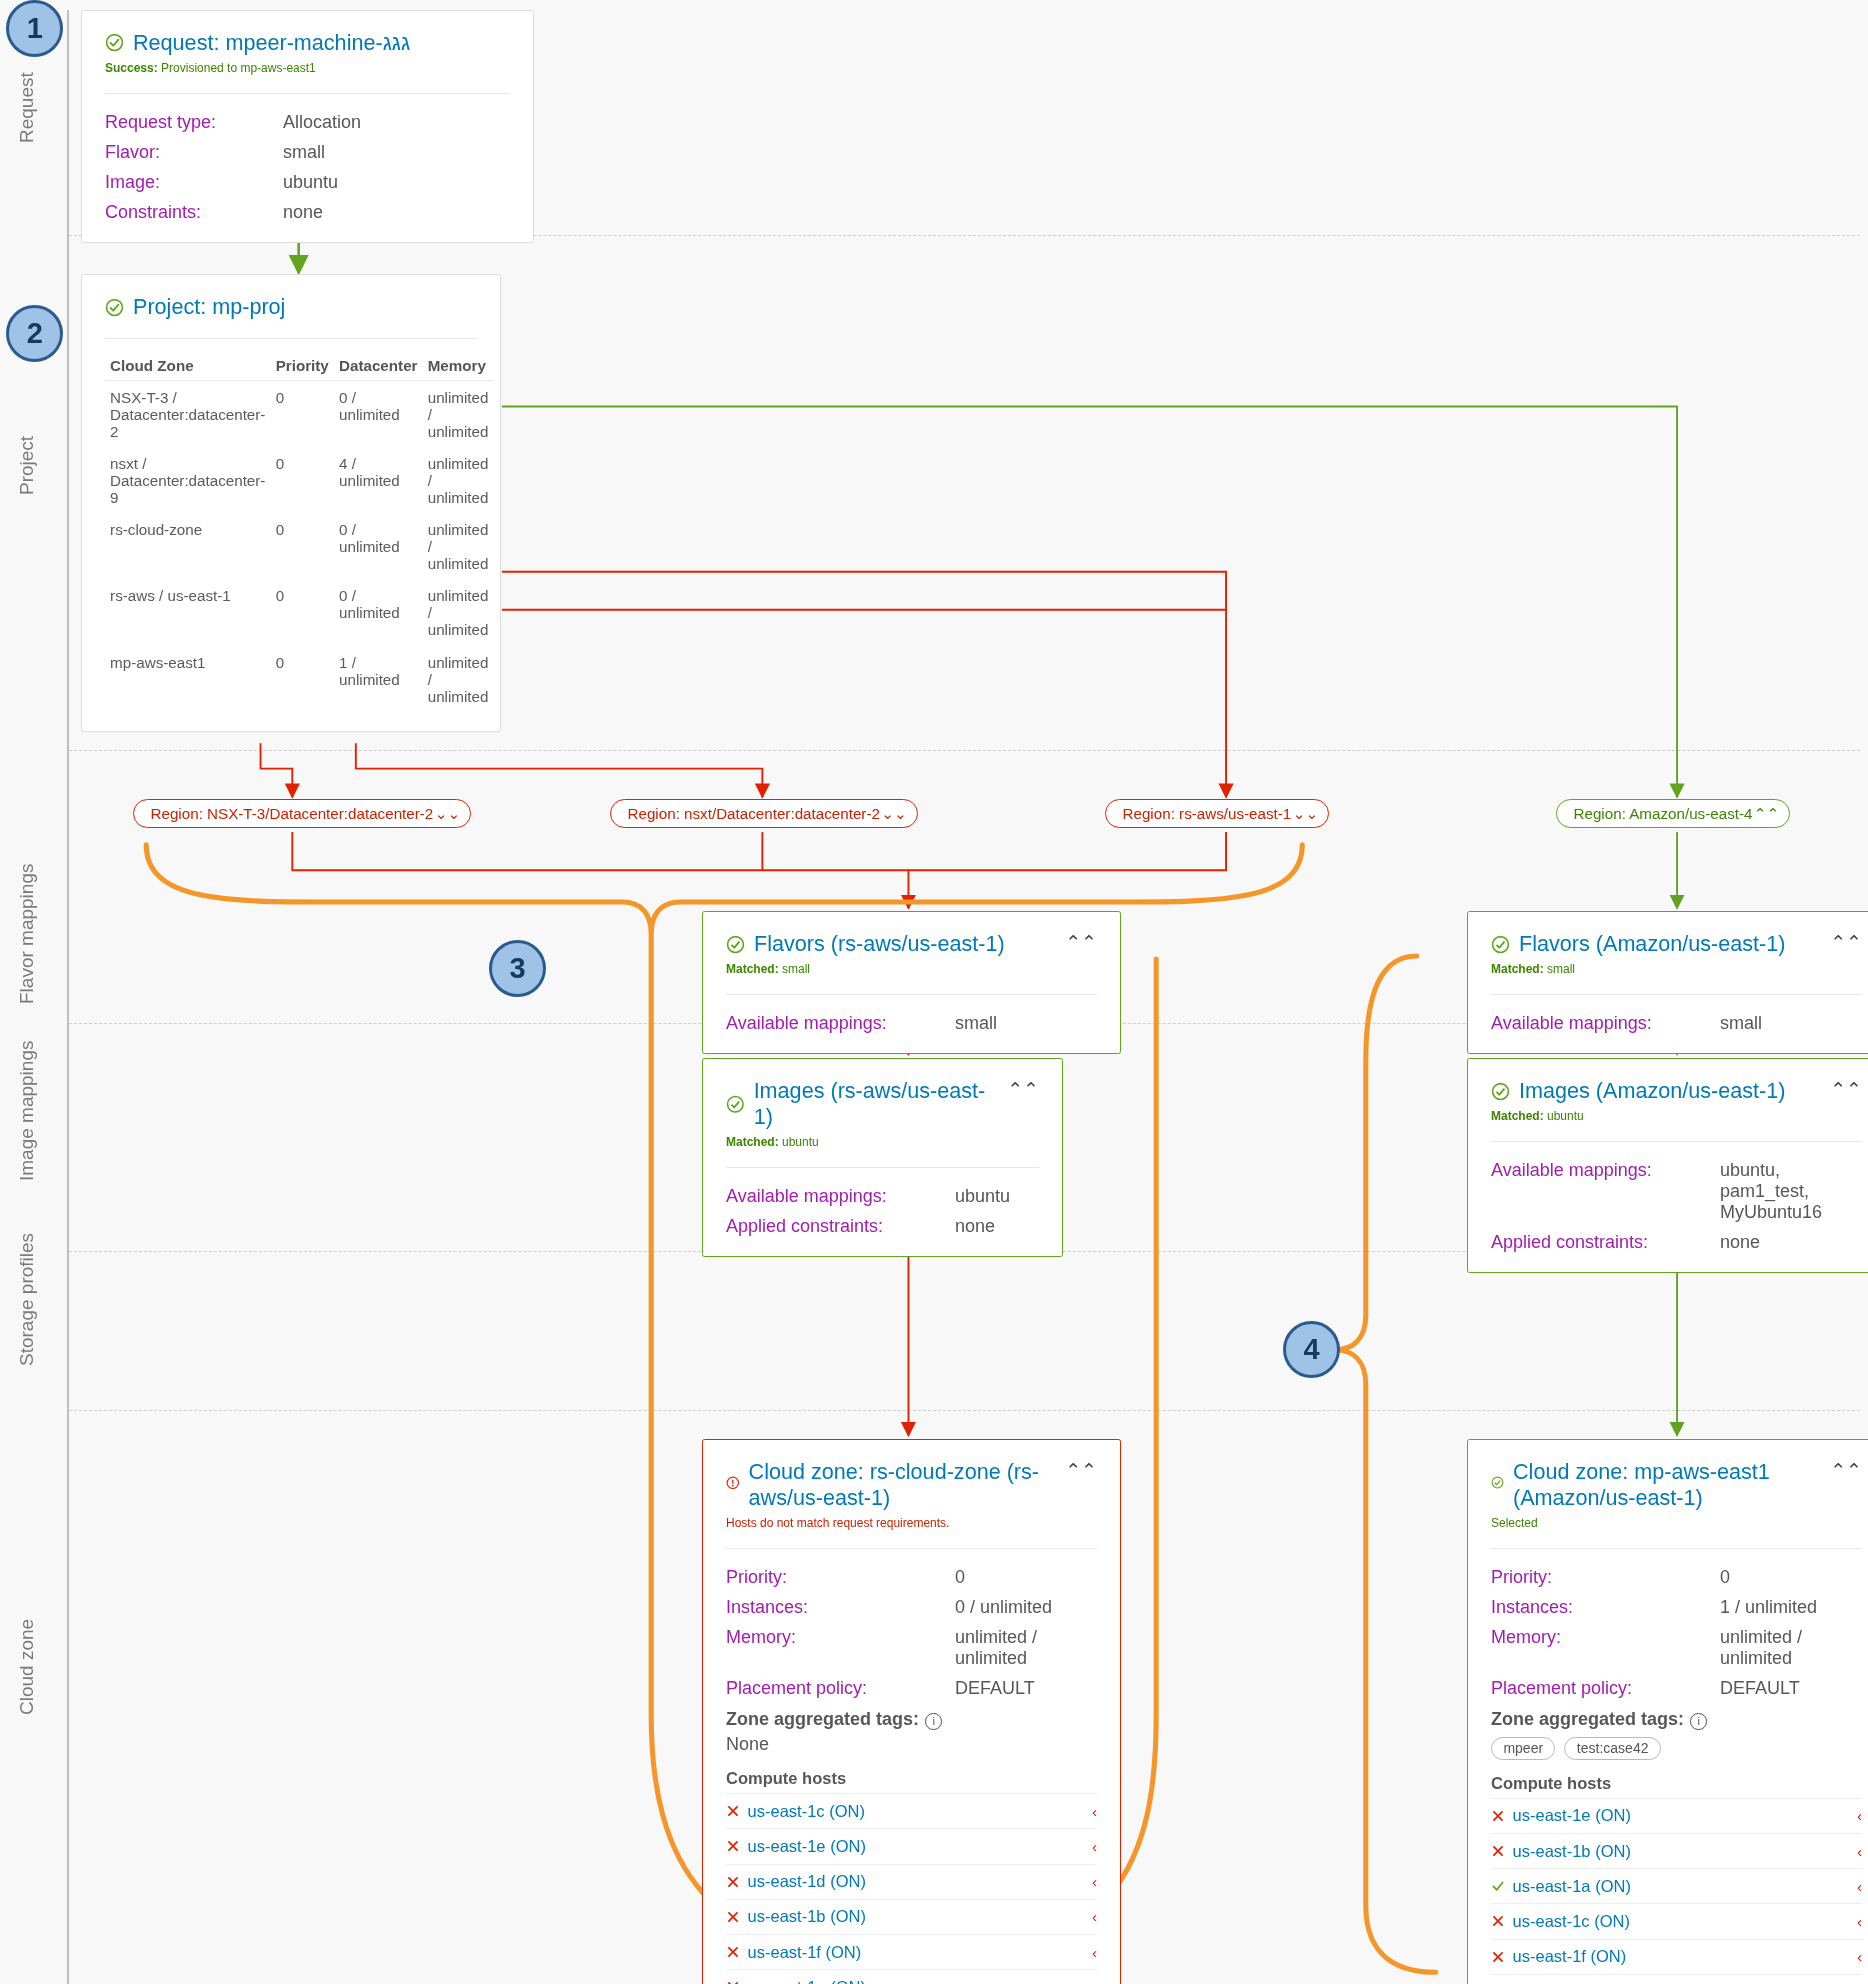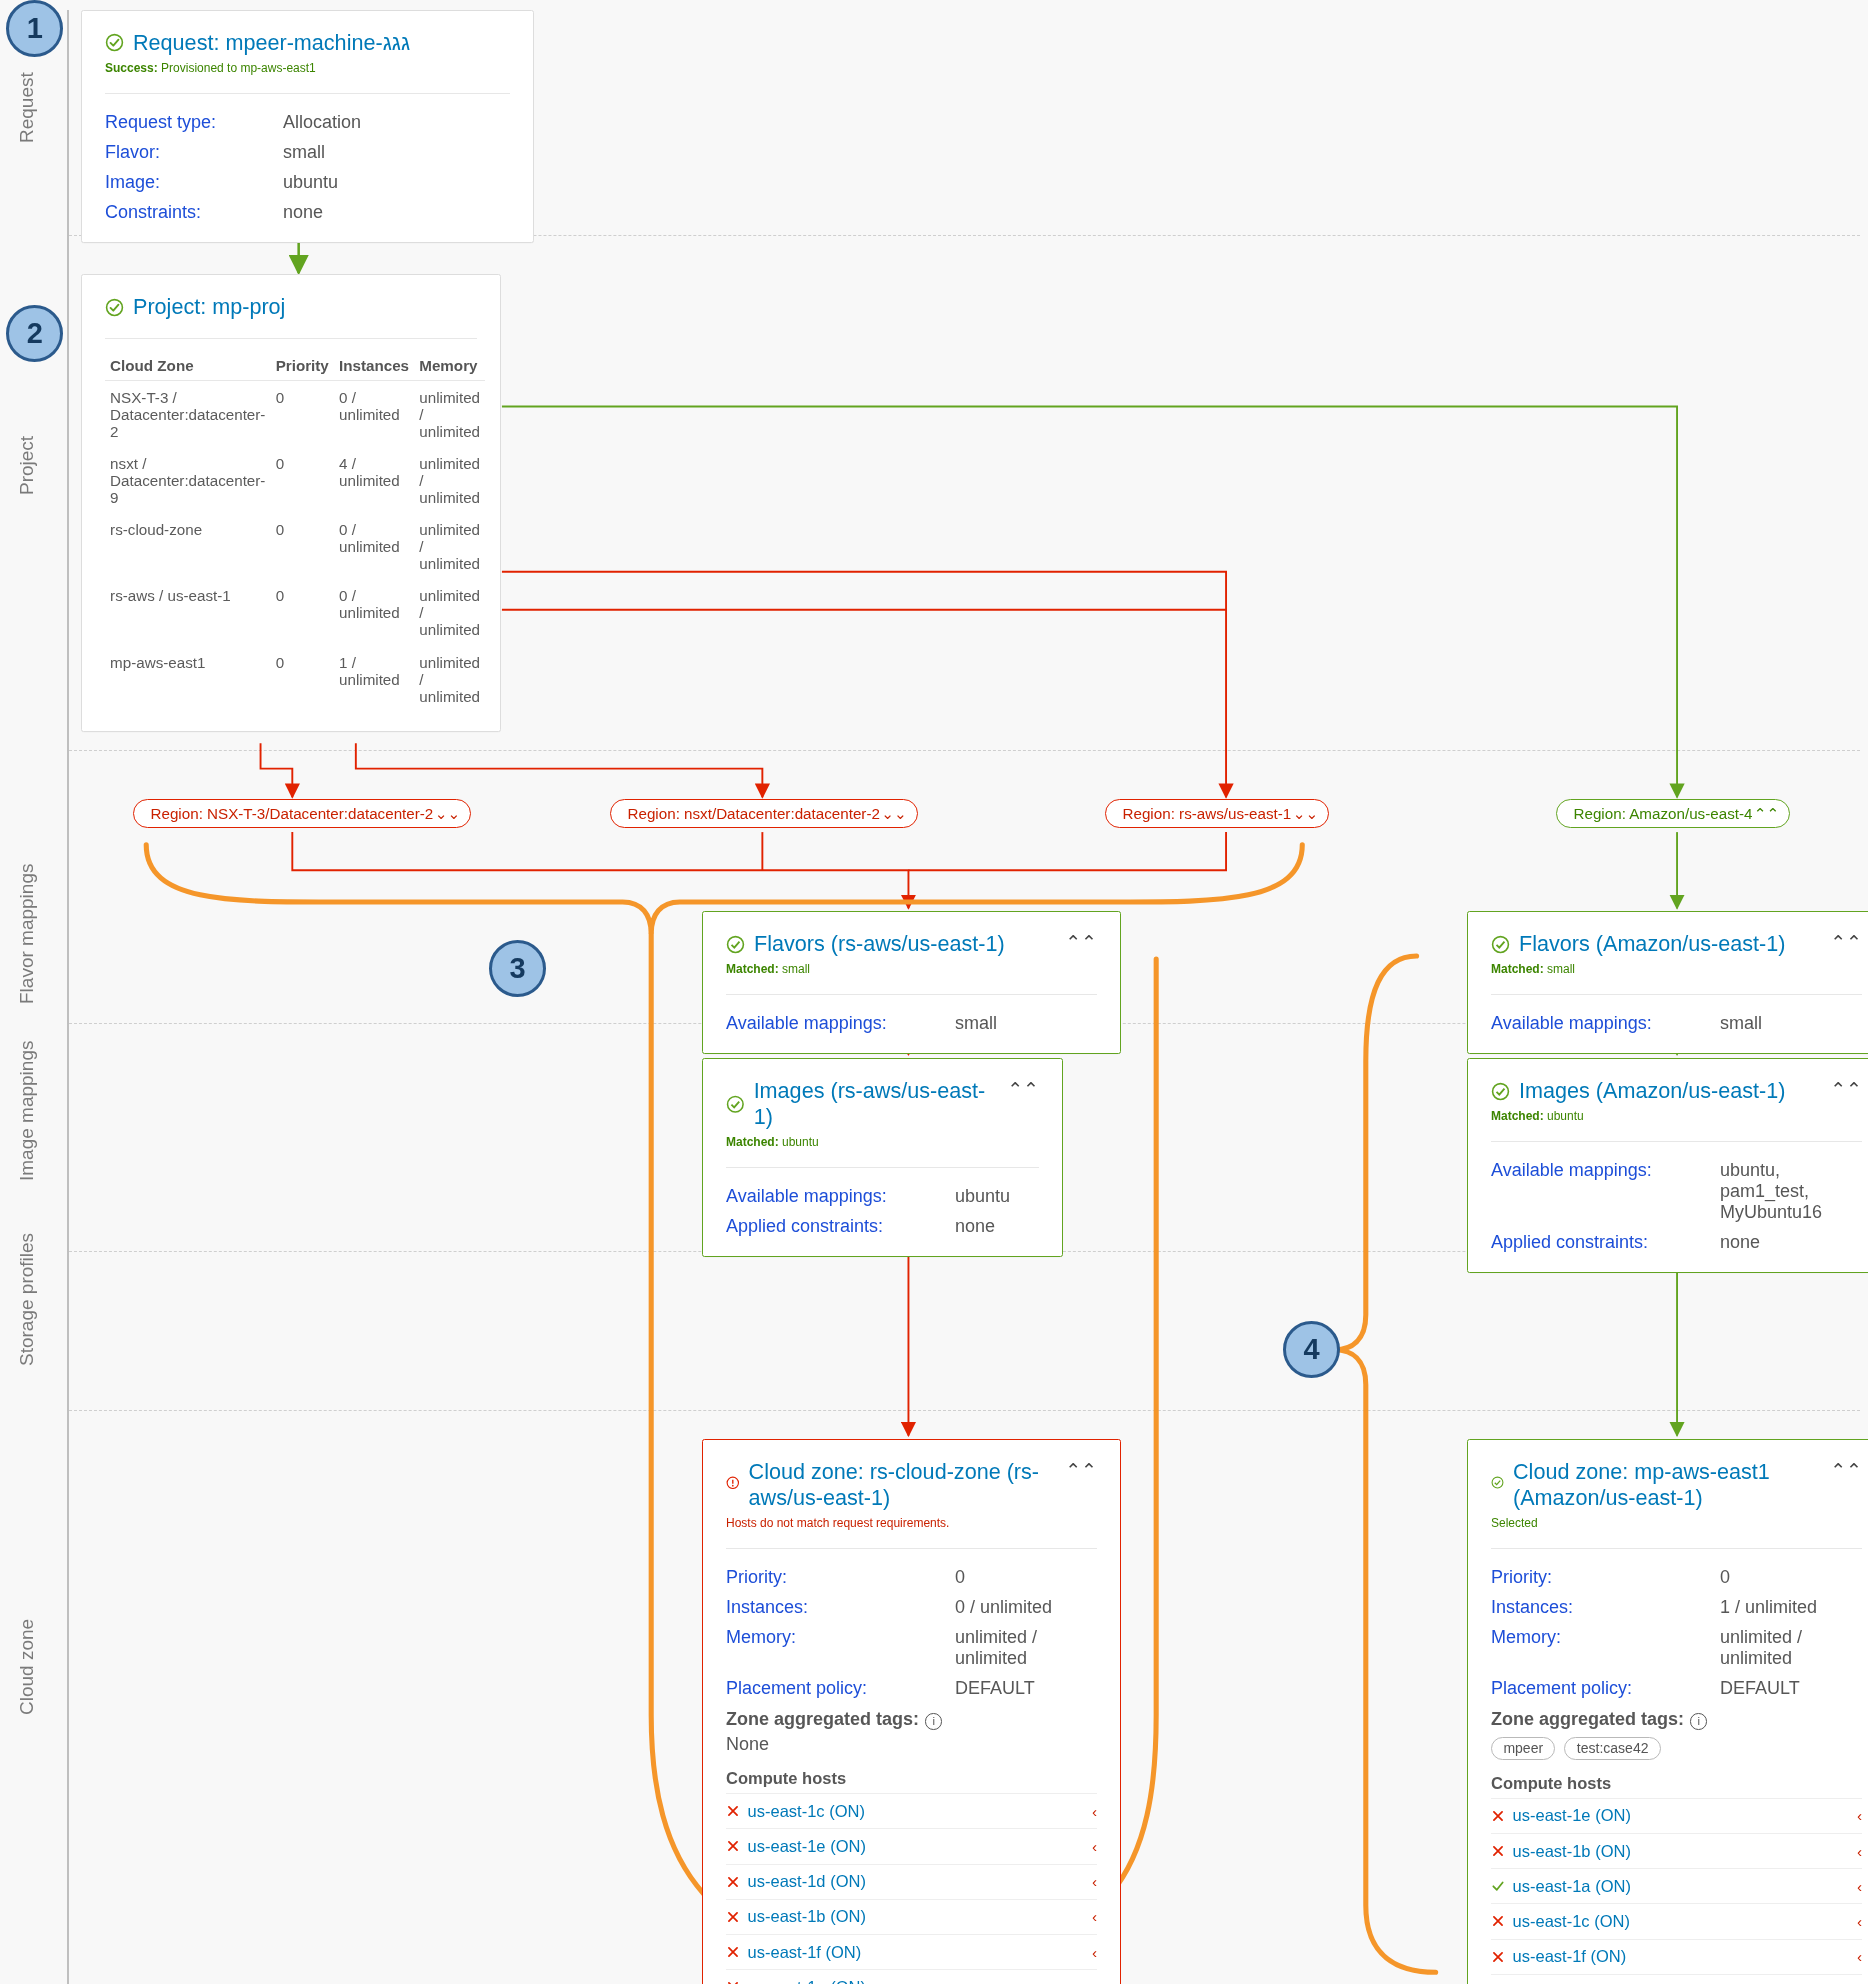--- a/index.html
+++ b/index.html
@@ -46,21 +46,21 @@
   }
   .card-green{border-color:var(--green);}
   .card-red{border-color:var(--red);}
   .card-title-row{display:flex;align-items:center;gap:9px;}
   .card-title{color:var(--blue-link);font-size:21.6px;}
   .status-line{font-size:12px;margin-top:5.1px;}
   .status-success{color:var(--green-dark);}
   .status-fail{color:var(--red-dark);}
   .kv{display:grid;grid-template-columns:178px 1fr;row-gap:9px;font-size:18px;margin-top:18px;}
   .kv70{grid-template-columns:229px 1fr;}
-  .kv .k{color:#1d4ed8;}
+  .kv .k{color:#a21caf;}
   hr.thin{border:none;border-top:1.3px solid #e7e7e7;margin:18px 0 11.4px;}
   .tbl{width:100%;border-collapse:collapse;font-size:15.2px;}
   .tbl th{font-weight:600;text-align:left;padding:6.4px 5.1px;border-bottom:1.3px solid #e7e7e7;color:#555;}
   .tbl td{padding:7.6px 5.1px;color:#5b5b5b;vertical-align:top;}
   .chevron{user-select:none;font-size:19px;color:#444;margin-left:auto;}
   .pill{
     position:absolute;border:1.3px solid;border-radius:635px;
     padding:5.1px 37px 5.1px 16.5px;font-size:15.2px;white-space:nowrap;
     background:var(--card-bg);
   }
@@ -189,21 +189,21 @@
           </svg>
       </span>
       <span class="card-title">Project: mp-proj</span>
     </div>
     <hr class="thin">
     <table class="tbl">
       <thead>
           <tr>
         <th>Cloud Zone</th>
         <th>Priority</th>
-        <th>Instances</th>
+        <th>Datacenter</th>
         <th>Memory</th>
       </tr>
         </thead>
       <tbody id="proj-rows">
           <tr>
             <td>NSX-T-3 / Datacenter:datacenter-2</td>
             <td>0</td>
             <td>0 / unlimited</td>
             <td>unlimited / unlimited</td>
           </tr>

